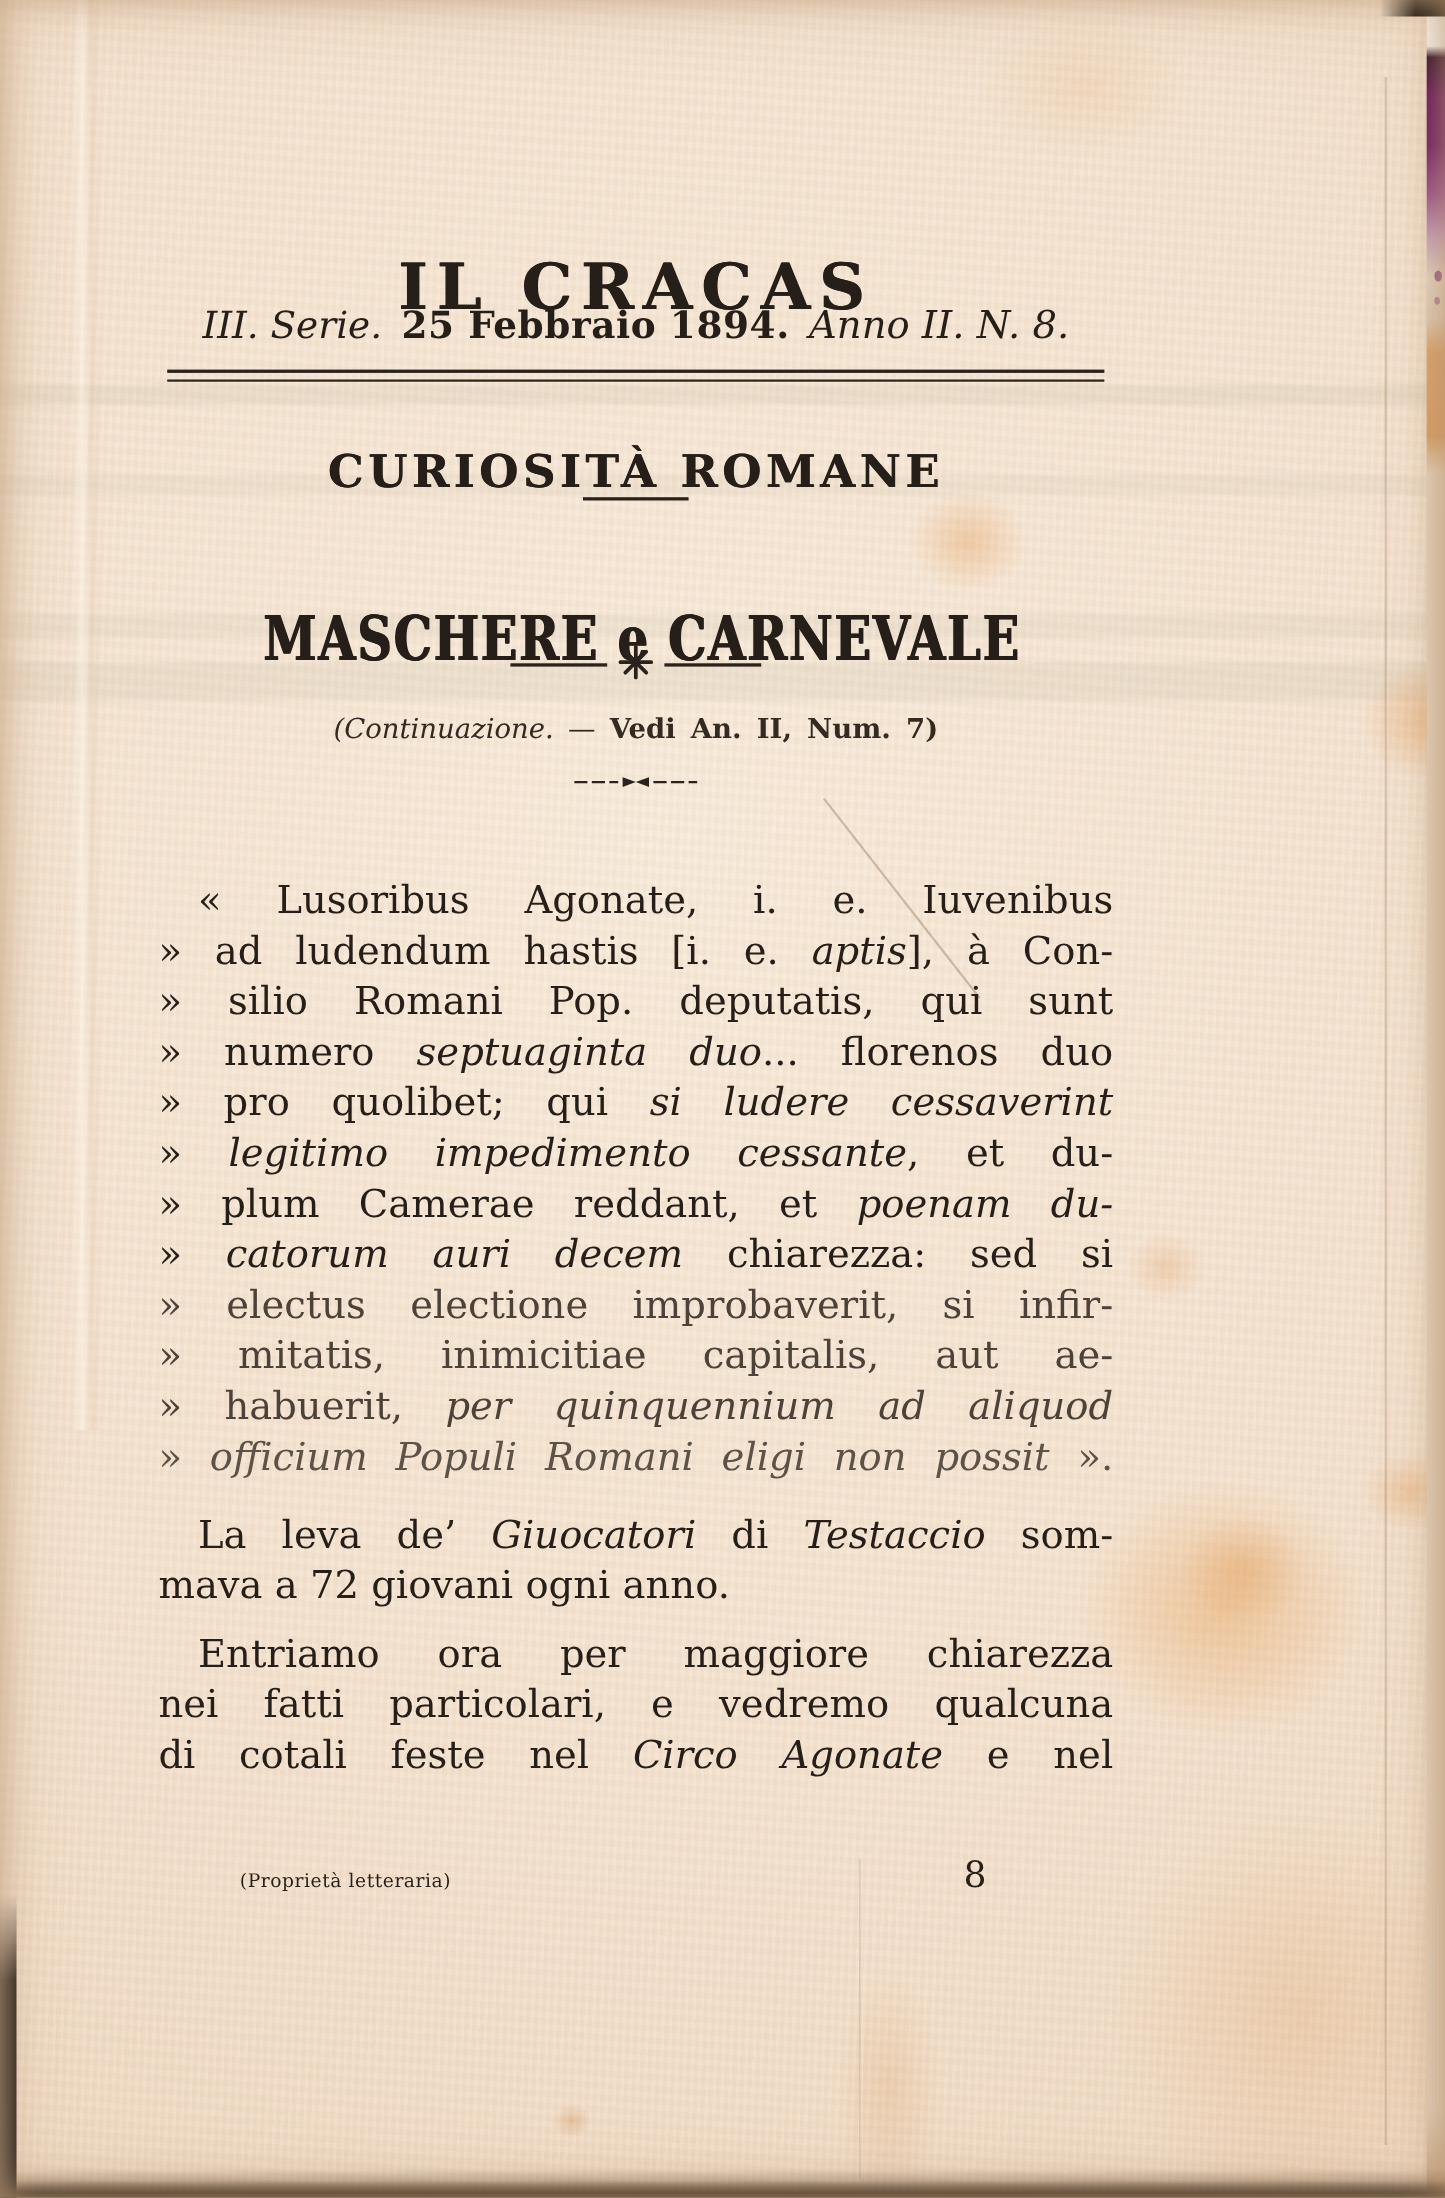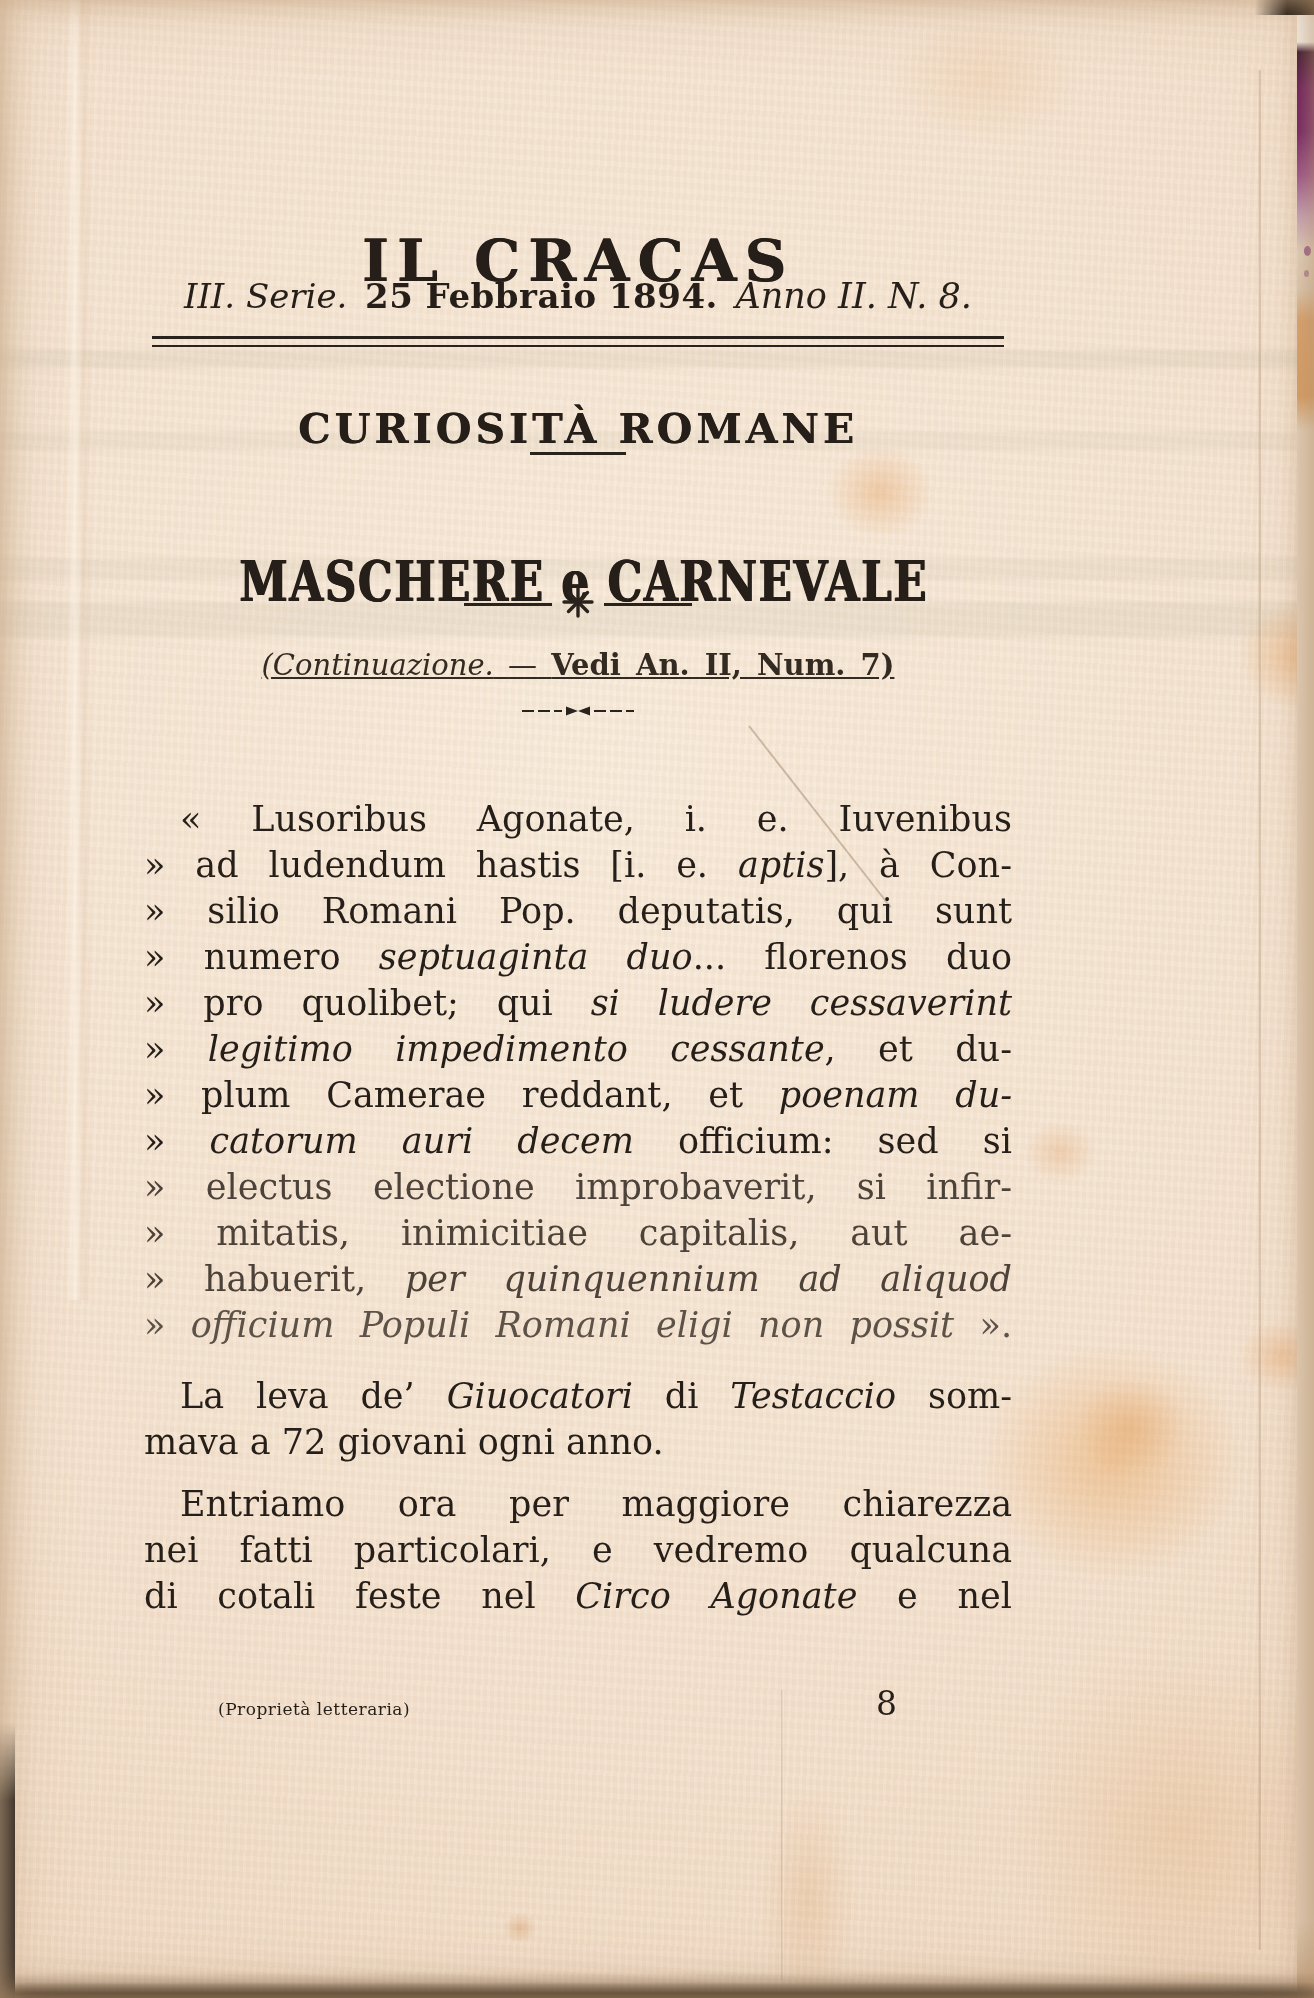--- a/index.html
+++ b/index.html
@@ -91,21 +91,21 @@
 
   .section-title { top:371px; font-size:41px; letter-spacing:4px;
     text-shadow:0.4px 0 0 currentColor; }
   .short-rule { top:452px; left:386px; width:96px; border-top:3px solid #2a231d; }
   .headline { top:492px; font-size:56px; font-weight:bold; letter-spacing:2px;
     transform:scaleX(0.78); transform-origin:center;
     text-shadow:0.8px 0 0 currentColor, -0.8px 0 0 currentColor; white-space:nowrap; }
 
   .star-rule { top:586px; display:flex; justify-content:center; align-items:center; gap:10px; }
   .star-rule .bar { width:88px; border-top:3px solid #2a231d; }
-  .continuation { top:648px; font-size:29px; word-spacing:5px; color:#332a22;text-decoration:underline; }
+  .continuation { top:648px; font-size:25px; word-spacing:5px; color:#332a22; }
   .continuation .c-it { font-style:italic; }
   .continuation .c-bold { font-weight:bold; }
   .arrow-rule { top:702px; display:flex; justify-content:center; }
 
   .flow { position:absolute; top:772px; left:0; width:868px; font-size:35px; line-height:46px; }
   .tline { white-space:pre-wrap; }
   .tline .it { font-style:italic; }
   .just { text-align:justify; text-align-last:justify; }
   .ind  { text-indent:36px; }
   .quote { margin-top:24px; }
@@ -187,21 +187,21 @@
 
     <div class="flow">
       <div class="quote">
           <div class="tline just ind"><span>« Lusoribus Agonate, i. e. Iuvenibus</span></div>
           <div class="tline just"><span>» ad ludendum hastis [i. e. </span><span class="it">aptis</span><span>], à Con-</span></div>
           <div class="tline just"><span>» silio Romani Pop. deputatis, qui sunt</span></div>
           <div class="tline just"><span>» numero </span><span class="it">septuaginta duo</span><span>... florenos duo</span></div>
           <div class="tline just"><span>» pro quolibet; qui </span><span class="it">si ludere cessaverint</span></div>
           <div class="tline just"><span>» </span><span class="it">legitimo impedimento cessante</span><span>, et du-</span></div>
           <div class="tline just"><span>» plum Camerae reddant, et </span><span class="it">poenam du-</span></div>
-          <div class="tline just"><span>» </span><span class="it">catorum auri decem</span><span> officium: sed si</span></div>
+          <div class="tline just"><span>» </span><span class="it">catorum auri decem</span><span> chiarezza: sed si</span></div>
           <div class="tline just"><span>» electus electione improbaverit, si infir-</span></div>
           <div class="tline just"><span>» mitatis, inimicitiae capitalis, aut ae-</span></div>
           <div class="tline just"><span>» habuerit, </span><span class="it">per quinquennium ad aliquod</span></div>
           <div class="tline just"><span>» </span><span class="it">officium Populi Romani eligi non possit</span><span> ».</span></div>
         </div>
       <div class="para-leva">
           <div class="tline just ind"><span>La leva de’ </span><span class="it">Giuocatori</span><span> di </span><span class="it">Testaccio</span><span> som-</span></div>
           <div class="tline"><span>mava a 72 giovani ogni anno.</span></div>
         </div>
       <div class="para-entriamo">

